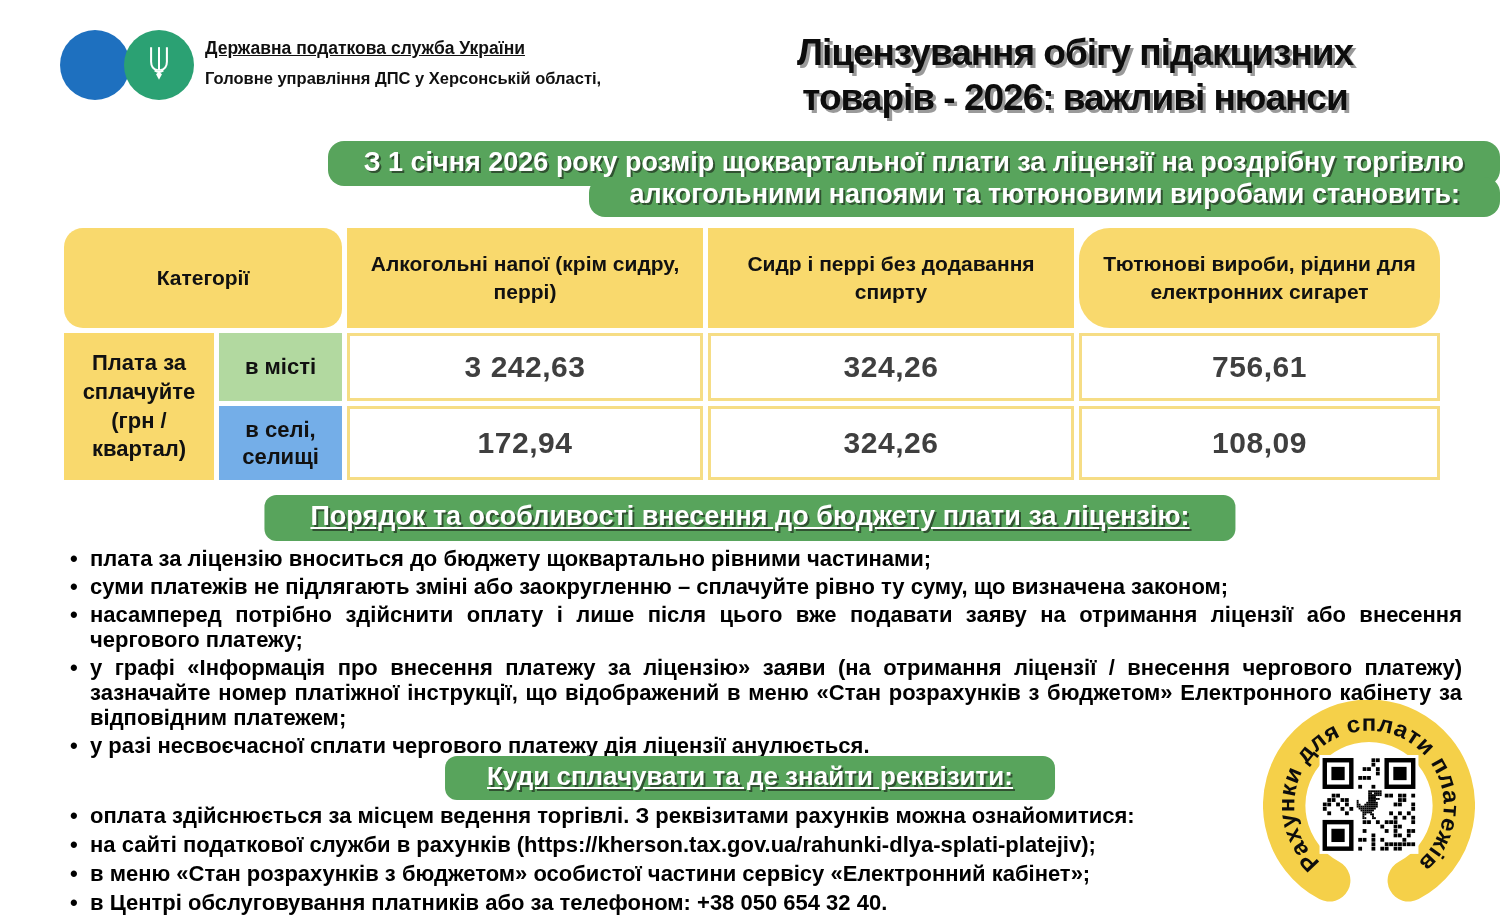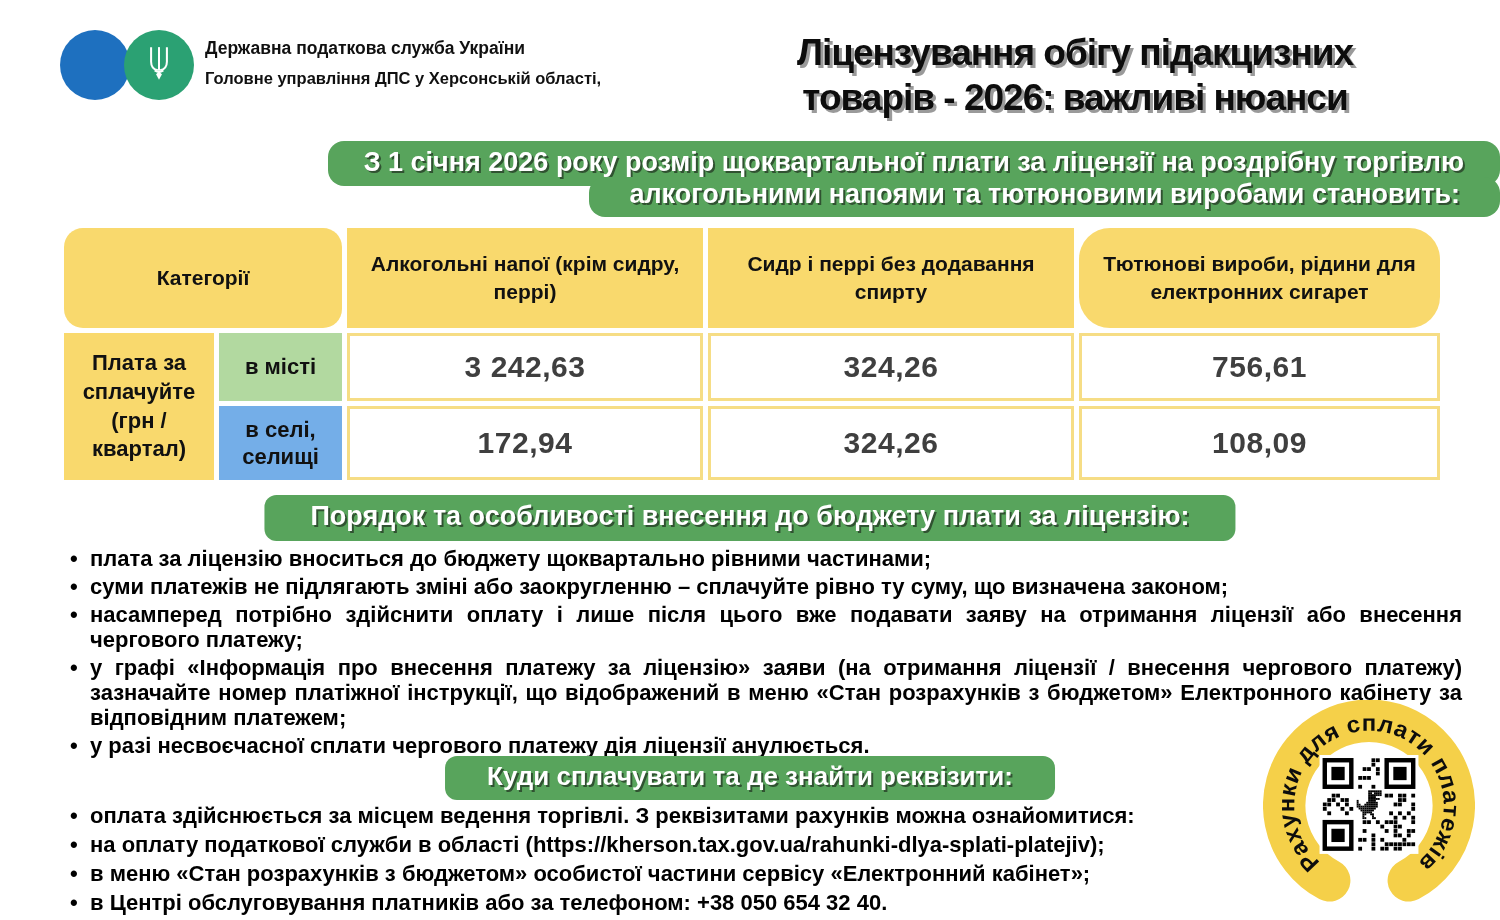--- a/index.html
+++ b/index.html
@@ -5,39 +5,39 @@
   * { margin:0; padding:0; box-sizing:border-box; }
   body { background:#e8e8e8; font-family:"Liberation Sans", sans-serif; }
   .page { position:relative; width:1500px; height:920px; background:#ffffff; overflow:hidden; margin:0 auto; }
 
   
   .logo-wrap { position:absolute; left:60px; top:30px; display:flex; align-items:center; }
   .c-blue  { width:70px; height:70px; border-radius:50%; background:var(--logo-blue,#1e70bf); }
   .c-green { width:70px; height:70px; border-radius:50%; background:var(--logo-green,#2ba173);
              margin-left:-6px; display:flex; align-items:center; justify-content:center; }
   .org-text { position:absolute; left:205px; top:38px; color:#101010; }
-  .org-l1 { font-size:17.5px; font-weight:bold; margin-bottom:9px; }
+  .org-l1 { font-size:17.5px; font-weight:bold; margin-bottom:9px;text-decoration:underline; }
   .org-l2, .org-l3 { font-size:16.5px; font-weight:bold; line-height:1.22; }
 
   .main-title { position:absolute; left:690px; top:30px; width:770px; text-align:center;
                 font-weight:bold; font-size:37px; line-height:1.22; color:#0d0d0d;
                 letter-spacing:-1px; text-shadow:3px 3px 0 #9a9a9a; }
 
   
   .banner1 { position:absolute; left:0; top:141px; width:1500px; display:flex;
              flex-direction:column; align-items:flex-end; }
   .banner-pill { background:var(--banner-green,#58a45c); color:#fff; font-weight:bold;
                  text-align:center; border-radius:16px;
                  text-shadow:2px 2px 0 rgba(35,55,35,.75); }
   .banner1 .l1 { font-size:27px; padding:6px 36px 8px; }
   .banner1 .l2 { font-size:27px; padding:2px 40px 7px; margin-top:-9px; }
   .banner-mid { position:absolute; left:50%; transform:translateX(-50%);
                 background:var(--banner-green,#58a45c); color:#fff; font-weight:bold;
                 border-radius:12px; text-align:center; white-space:nowrap;
-                text-shadow:2px 2px 0 rgba(35,55,35,.75); }
+                text-shadow:2px 2px 0 rgba(35,55,35,.75);text-decoration:underline; }
   .banner2 { top:495px; font-size:27px; padding:6px 46px 9px; }
   .banner3 { top:756px; font-size:26px; padding:5px 42px 8px; }
 
   
   .rates-table { position:absolute; left:64px; top:228px; display:grid;
                  grid-template-columns:150px 123px 356px 366px 361px;
                  grid-template-rows:100px 68px 74px; gap:5px; }
   .cell { display:flex; align-items:center; justify-content:center; text-align:center; }
   .yellow { background:var(--table-yellow,#f9d96d); }
   .hdr { font-weight:bold; font-size:21px; color:#111; line-height:1.32; padding:4px 10px; }
@@ -124,21 +124,21 @@
     <li>плата за ліцензію вноситься до бюджету щоквартально рівними частинами;</li>
     <li>суми платежів не підлягають зміні або заокругленню – сплачуйте рівно ту суму, що визначена законом;</li>
     <li class="just">насамперед потрібно здійснити оплату і лише після цього вже подавати заяву на отримання ліцензії або внесення чергового платежу;</li>
     <li class="just">у графі «Інформація про внесення платежу за ліцензію» заяви (на отримання ліцензії / внесення чергового платежу) зазначайте номер платіжної інструкції, що відображений в меню «Стан розрахунків з бюджетом» Електронного кабінету за відповідним платежем;</li>
     <li>у разі несвоєчасної сплати чергового платежу дія ліцензії анулюється.</li>
   </ul>
 
   <div class="banner-mid banner-pill banner3">Куди сплачувати та де знайти реквізити:</div>
   <ul class="blist list2">
     <li>оплата здійснюється за місцем ведення торгівлі. З реквізитами рахунків можна ознайомитися:</li>
-    <li>на оплату податкової служби в області (https://kherson.tax.gov.ua/rahunki-dlya-splati-platejiv);</li>
+    <li>на сайті податкової служби в рахунків (https://kherson.tax.gov.ua/rahunki-dlya-splati-platejiv);</li>
     <li>в меню «Стан розрахунків з бюджетом» особистої частини сервісу «Електронний кабінет»;</li>
     <li>в Центрі обслуговування платників або за телефоном: +38 050 654 32 40.</li>
   </ul>
 
   <div class="badge">
     <svg viewBox="0 0 210 215">
       <path d="M65.6 178.2 A84 84 0 1 1 144.4 178.2" fill="none" stroke="var(--badge-yellow,#f5d049)" stroke-width="42" stroke-linecap="round"></path>
       <path id="arcTextPath" d="M59.4 162.3 A74 74 0 1 1 150.6 162.3" fill="none"></path>
       <text class="arc-label">
         <textPath href="#arcTextPath" startOffset="50%" text-anchor="middle" textLength="360" lengthAdjust="spacingAndGlyphs">Рахунки для сплати платежів</textPath>

